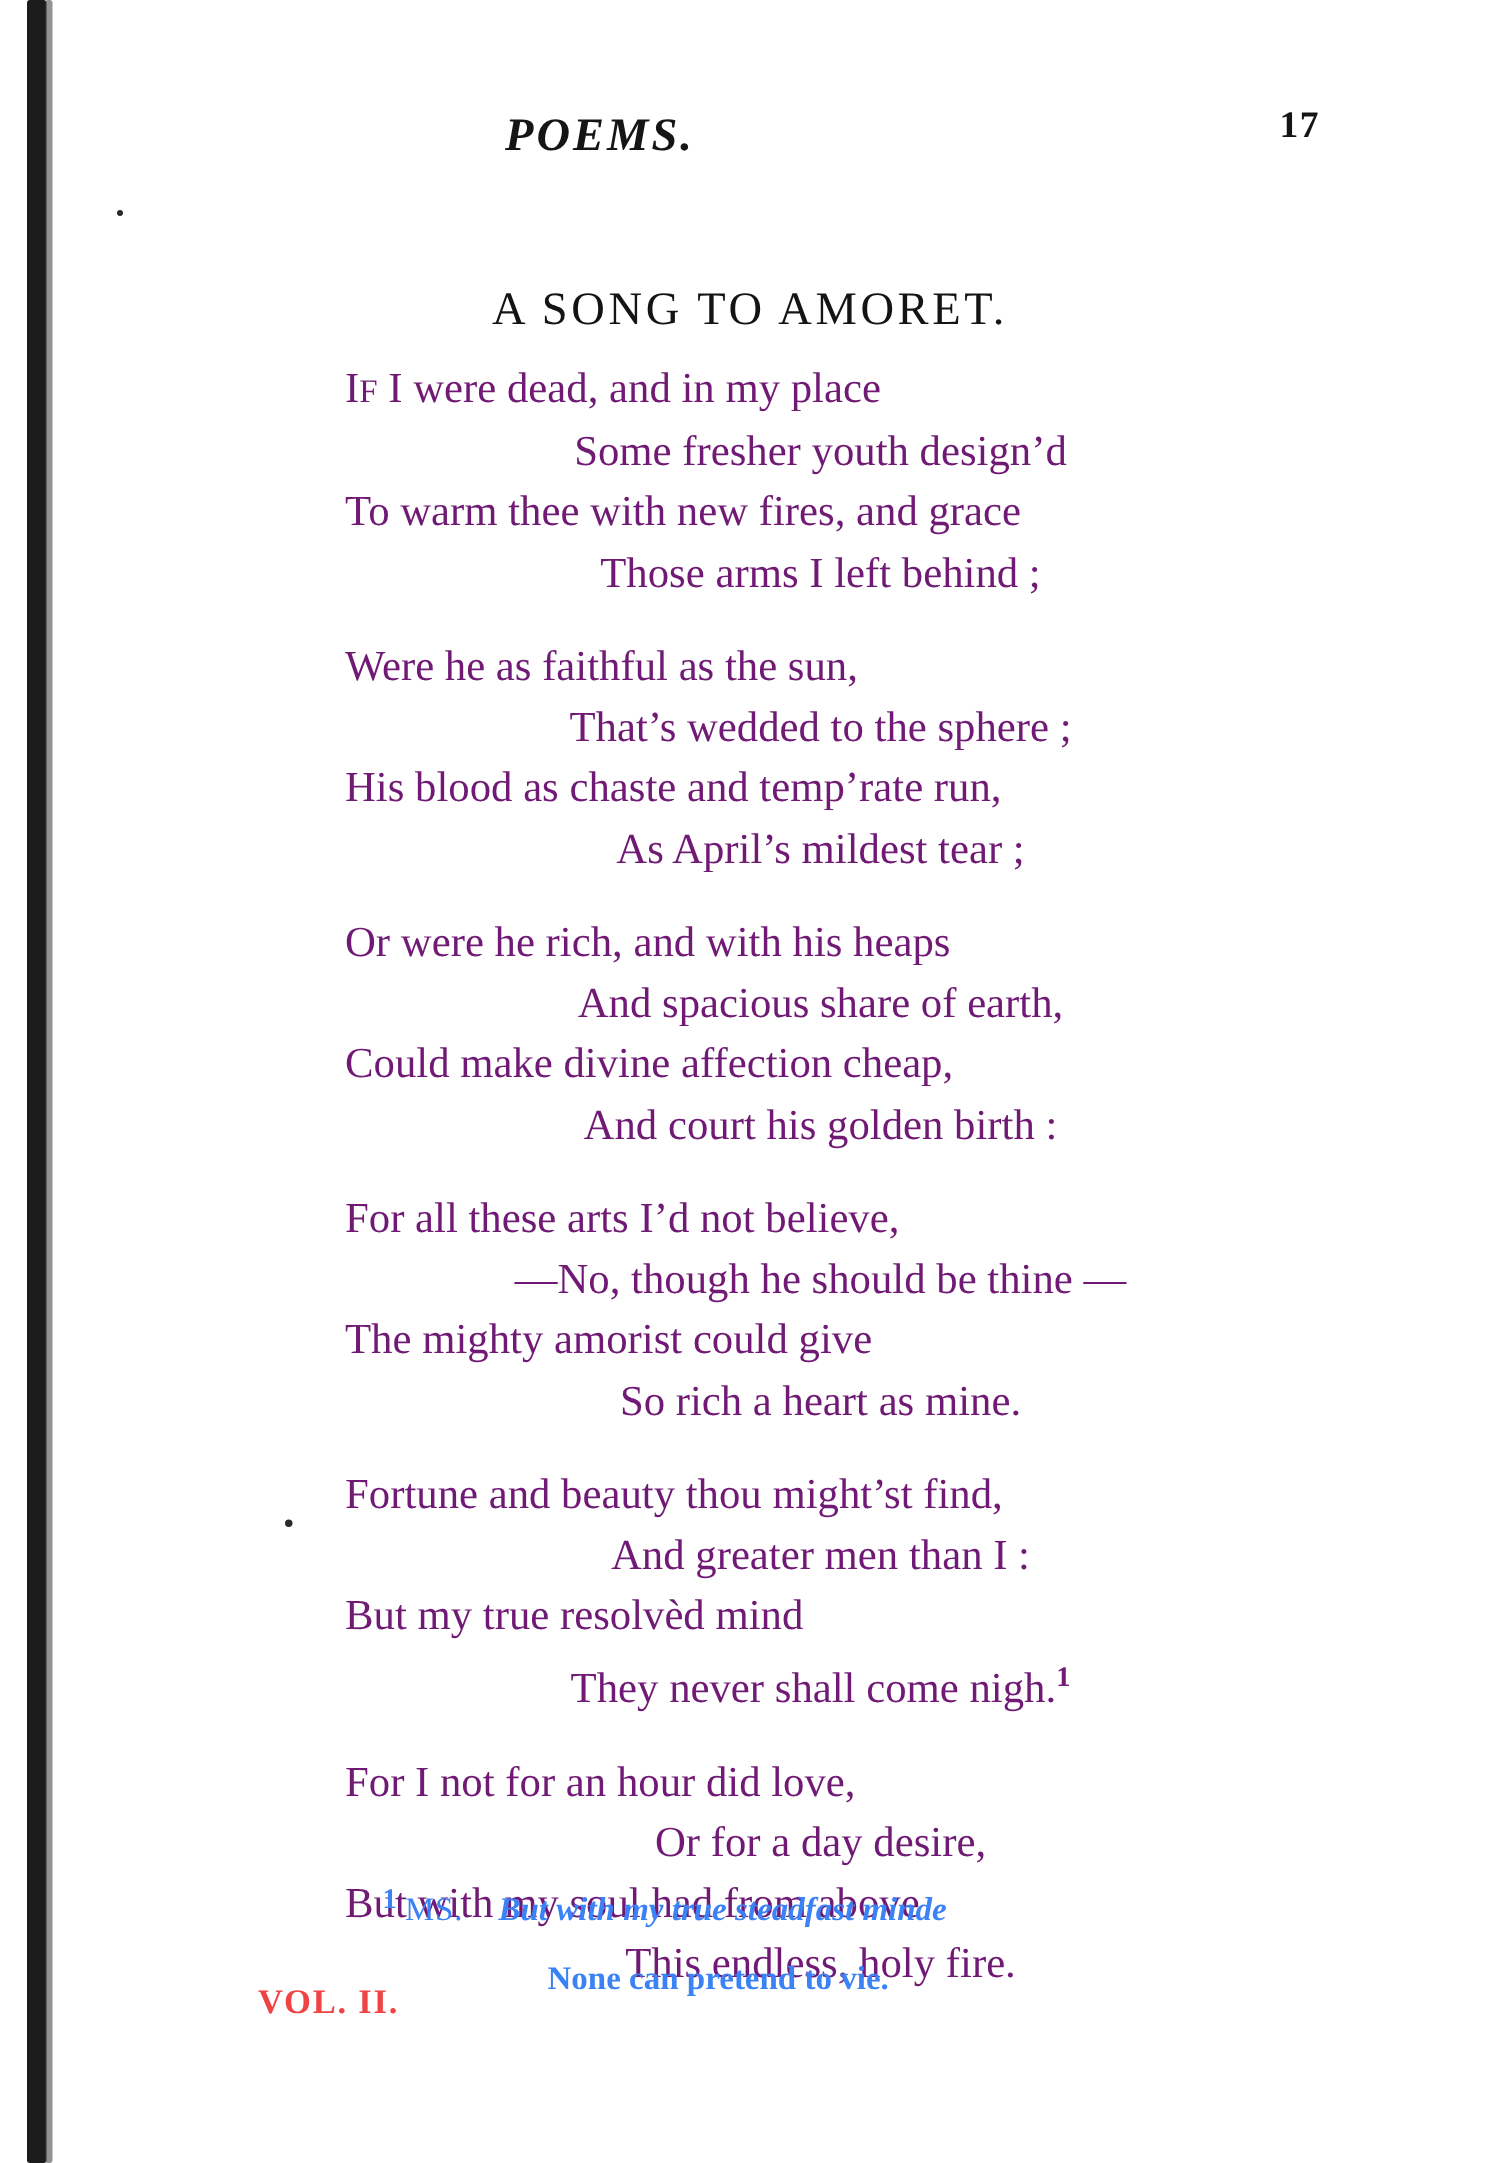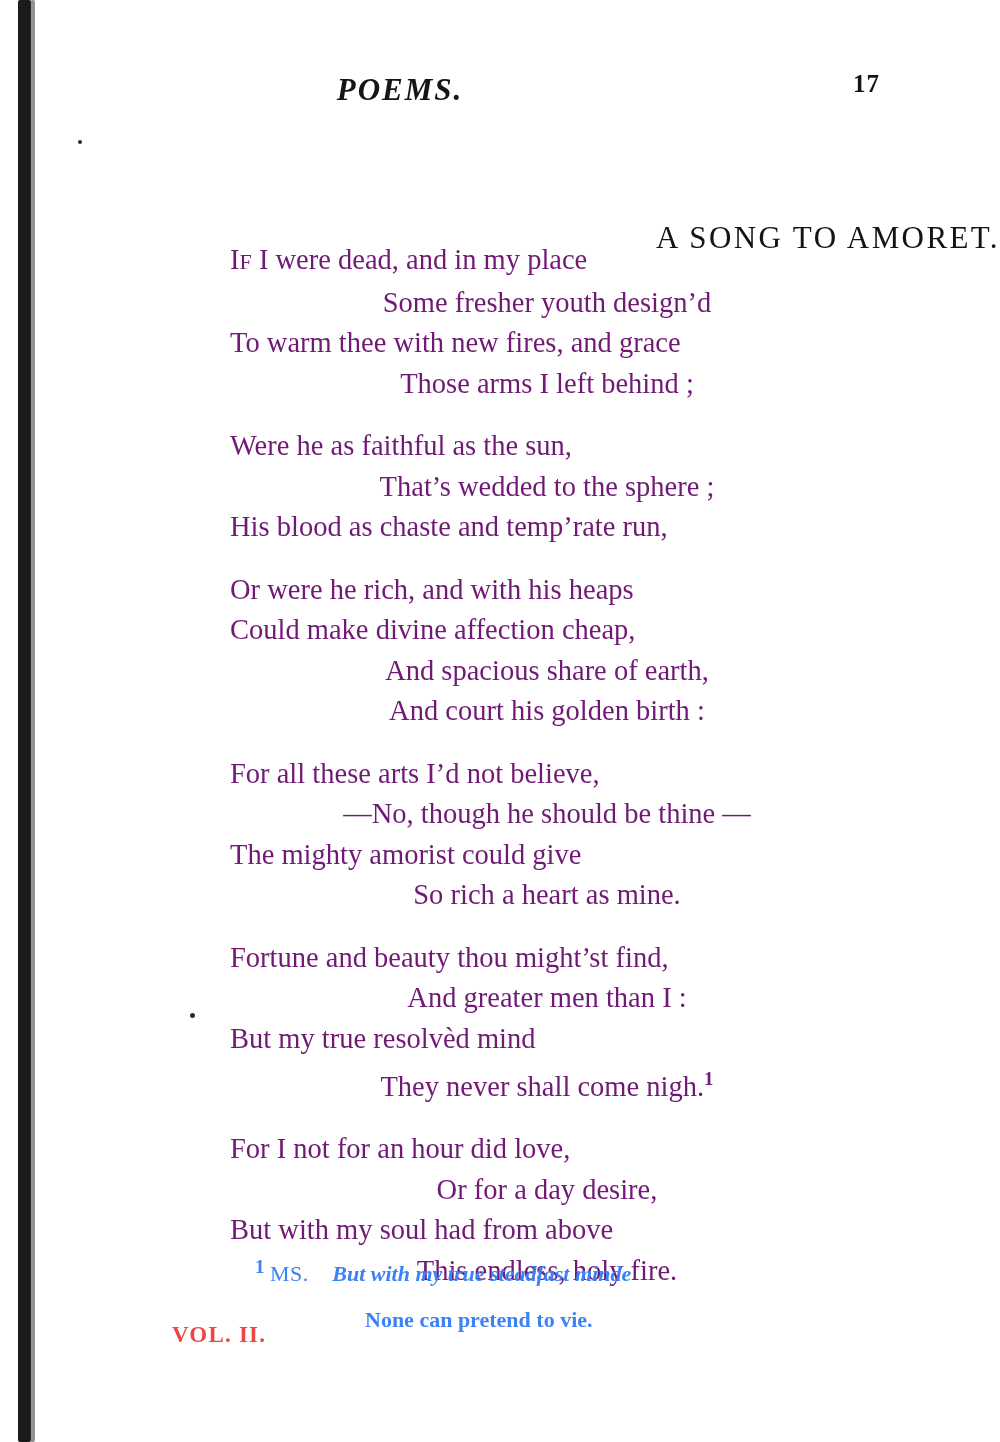--- a/index.html
+++ b/index.html
@@ -67,25 +67,24 @@
     letter-spacing: 1px;
     color: #151515;
   }
 
   
   .poem-title {
     position: absolute;
     top: 188px;
     left: 0;
     width: 1000px;
-    text-align: right;
+    text-align: center;
     font-size: 31px;
     letter-spacing: 2.4px;
     color: #141414;
-    margin-top: 32px;
   }
 
   
   .poem {
     position: absolute;
     top: 240px;
     left: 230px;
     width: 600px;
   }
   .stanza {
@@ -176,26 +175,27 @@
       <div class="line"><span>I</span><span style="font-size: 22px;">F</span> I were dead, and in my place</div>
       <div class="line indent">Some fresher youth design’d</div>
       <div class="line">To warm thee with new fires, and grace</div>
       <div class="line indent">Those arms I left behind ;</div>
     </div>
 
     <div class="stanza">
       <div class="line">Were he as faithful as the sun,</div>
       <div class="line indent">That’s wedded to the sphere ;</div>
       <div class="line">His blood as chaste and temp’rate run,</div>
+      <div class="line indent">As April’s mildest tear ;</div>
     </div>
 
     <div class="stanza">
       <div class="line">Or were he rich, and with his heaps</div>
+      <div class="line indent">And spacious share of earth,</div>
       <div class="line">Could make divine affection cheap,</div>
-      <div class="line indent">And spacious share of earth,</div>
       <div class="line indent">And court his golden birth :</div>
     </div>
 
     <div class="stanza">
       <div class="line">For all these arts I’d not believe,</div>
       <div class="line indent">—No, though he should be thine —</div>
       <div class="line">The mighty amorist could give</div>
       <div class="line indent">So rich a heart as mine.</div>
     </div>
 

